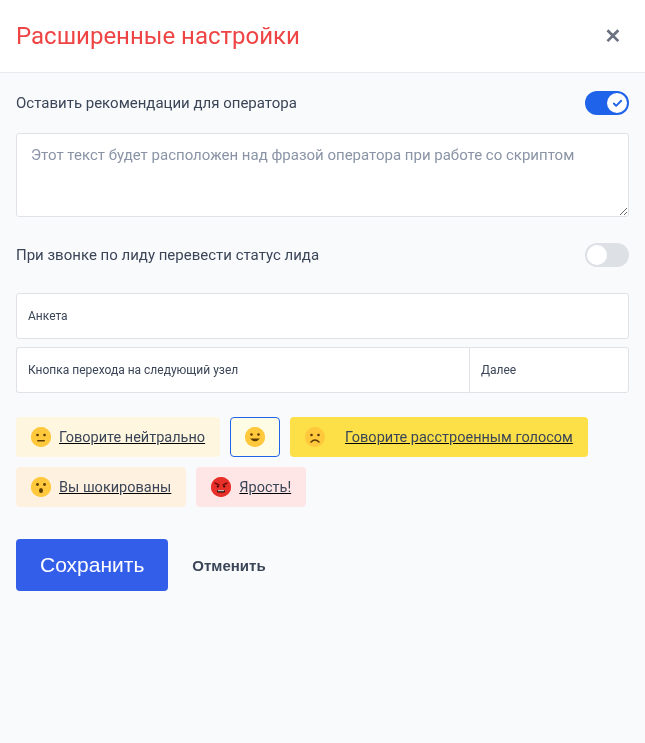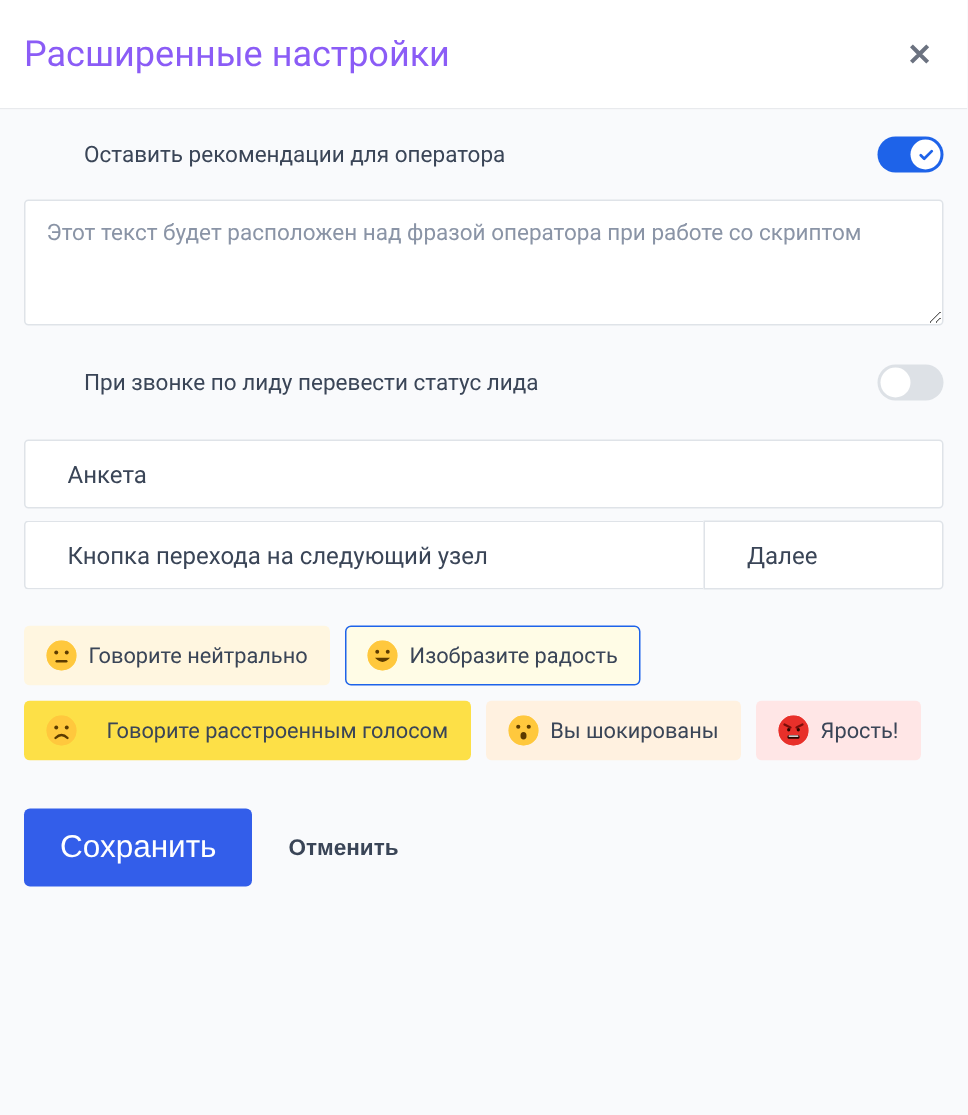--- a/index.html
+++ b/index.html
@@ -20,21 +20,21 @@
 .header {
   display: flex;
   align-items: center;
   justify-content: space-between;
   padding: 22px 20px 22px 16px;
   border-bottom: 1px solid #e8eaed;
 }
 .header h1 {
   font-size: 24px;
   font-weight: 400;
-  color: #8b5cf6;
+  color: #ef4444;
 }
 .close-btn {
   width: 24px;
   height: 24px;
   display: flex;
   align-items: center;
   justify-content: center;
   cursor: pointer;
   color: #6b7280;
   font-size: 20px;
@@ -44,21 +44,20 @@
   flex: 1;
   background: #f9fafc;
   padding: 0 16px;
   overflow-y: auto;
 }
 .row {
   display: flex;
   align-items: center;
   justify-content: space-between;
   padding: 18px 0;
-  margin-left: 40px;
 }
 .row-label {
   font-size: 15px;
   color: #3a4557;
 }
 .toggle {
   position: relative;
   width: 44px;
   height: 24px;
   border-radius: 12px;
@@ -98,22 +97,22 @@
 .textarea::placeholder { color: #8a94a6; }
 .input-row {
   margin: 8px 0;
 }
 .input {
   width: 100%;
   height: 46px;
   border: 1px solid #dfe3e8;
   border-radius: 3px;
   background: #fff;
-  padding: 0 28px;
-  font-size: 16px;
+  padding: 0 11px;
+  font-size: 12px;
   color: #3a4557;
   font-family: inherit;
 }
 .split-row {
   display: flex;
   gap: 0;
   margin: 8px 0 24px 0;
   align-items: flex-end;
 }
 .split-row .input:first-child {
@@ -129,20 +128,21 @@
 .section-label {
   font-size: 15px;
   color: #3a4557;
   margin: 20px 0 16px 0;
 }
 .chips {
   display: flex;
   flex-wrap: wrap;
   gap: 10px;
   margin-bottom: 32px;
+  text-decoration: underline;
 }
 .chip {
   display: inline-flex;
   align-items: center;
   gap: 8px;
   padding: 9px 14px;
   border-radius: 4px;
   font-size: 14.5px;
   color: #3a4557;
   cursor: pointer;
@@ -252,21 +252,20 @@
       </div>
       <div class="chip joy">
         <span class="emoji emoji-face">
           <svg viewBox="0 0 20 20">
               <circle cx="10" cy="10" r="10" fill="#ffc83d"></circle>
               <circle cx="6.5" cy="7.5" r="1.3" fill="#5c3b00"></circle>
               <circle cx="13.5" cy="7.5" r="1.3" fill="#5c3b00"></circle>
               <path d="M5 11.5 Q10 17 15 11.5 Z" fill="#5c3b00"></path>
             </svg>
         </span>
-        <span>Изобразите радость</span>
       </div>
       <div class="chip sad">
         <span class="emoji emoji-face">
           <svg viewBox="0 0 20 20">
               <circle cx="10" cy="10" r="10" fill="#ffc83d"></circle>
               <circle cx="6.5" cy="8" r="1.3" fill="#5c3b00"></circle>
               <circle cx="13.5" cy="8" r="1.3" fill="#5c3b00"></circle>
               <path d="M6 15 Q10 11 14 15" stroke="#5c3b00" stroke-width="1.6" fill="none" stroke-linecap="round"></path>
             </svg>
         </span>

